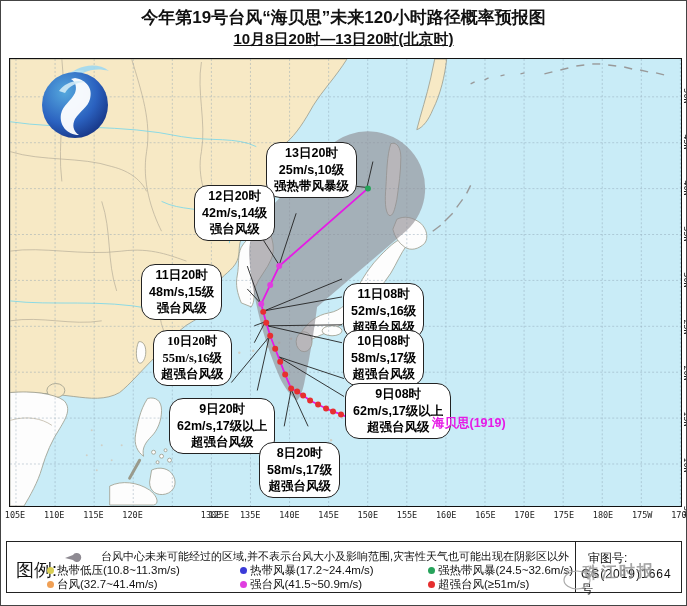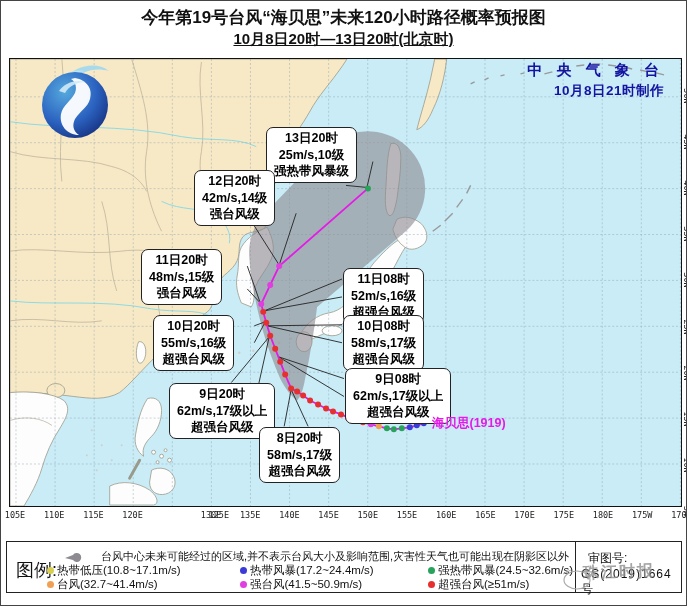--- a/index.html
+++ b/index.html
@@ -3,23 +3,23 @@
 <meta charset="utf-8">
 <style>
   html,body{margin:0;padding:0;background:#fff;}
   #page{position:relative;width:687px;height:606px;box-sizing:border-box;border:1px solid #444;
         font-family:"Liberation Sans","DejaVu Sans",sans-serif;background:#fff;overflow:hidden;}
   #title{position:absolute;top:5px;left:0;width:100%;text-align:center;font-size:17px;font-weight:bold;color:#111;}
   #subtitle{position:absolute;top:29px;left:0;width:100%;text-align:center;font-size:15px;font-weight:bold;color:#111;text-decoration:underline;}
   #mapbox{position:absolute;left:8px;top:57px;width:673px;height:449px;box-sizing:border-box;
           border:1.5px solid #111;background:#c9ecf7;}
   #mapsvg{position:absolute;left:0;top:0;width:100%;height:100%;}
-  .fbox{position:absolute;background:#fff;border:1.3px solid #222;border-radius:7px;padding:2px 7px;
+  .fbox{position:absolute;background:#fff;border:1.3px solid #222;border-radius:14px;padding:2px 7px;
         text-align:center;font-weight:bold;font-size:12.5px;line-height:16.5px;color:#000;
-        white-space:nowrap;z-index:6;}
+        white-space:nowrap;z-index:6;margin-top:15px;}
   #agency{position:absolute;right:22px;top:60px;text-align:right;z-index:5;}
   #agency .l1{font-size:15px;font-weight:bold;color:#1414a0;letter-spacing:5px;}
   #agency .l2{font-size:13.5px;font-weight:bold;color:#1414a0;margin-top:2px;letter-spacing:0.5px;}
   #stormlabel{position:absolute;left:431px;top:414px;font-size:12.5px;font-weight:bold;color:#e61ae6;z-index:6;}
   #lon-axis span{position:absolute;transform:translateX(-50%);font-family:"DejaVu Sans Mono",monospace;
         font-size:8.5px;color:#222;top:0;}
   #lon-axis{position:absolute;left:0;top:509px;width:687px;height:12px;}
   #lat-axis span{position:absolute;left:676px;font-family:"DejaVu Sans Mono",monospace;font-size:8.5px;
         color:#222;transform:rotate(90deg);transform-origin:center;width:20px;text-align:center;}
   #legendbox{position:absolute;left:5px;top:540px;width:676px;height:52px;box-sizing:border-box;
@@ -255,41 +255,37 @@
           <stop offset="60%" stop-color="#2b62c0"></stop>
           <stop offset="100%" stop-color="#15307e"></stop>
     </radialGradient>
       </defs>
     <circle cx="40" cy="44" r="33" fill="url(#lg)"></circle>
     <path d="M40,17 C52,19 58,28 55,38 C53,46 45,50 40,58 C37,64 38,70 44,74 C32,74 24,64 26,53
              C28,44 36,40 40,32 C42,27 41,21 36,18 Z" fill="#ffffff" opacity="0.95"></path>
     <path d="M24,30 C30,22 40,18 50,21 C42,21 34,25 30,32 Z" fill="#cfeaf6" opacity="0.9"></path>
   </svg>
 
-  <div id="agency">
-    <div class="l1">中 央 气 象 台</div>
-    <div class="l2">10月8日21时制作</div>
-  </div>
 
   <div class="fbox" style="left:265px;top:126px;">
     <div>13日20时</div>
       <div>25m/s,10级</div>
       <div>强热带风暴级</div>
   </div>
   <div class="fbox" style="left:193px;top:169px;">
     <div>12日20时</div>
       <div>42m/s,14级</div>
       <div>强台风级</div>
   </div>
   <div class="fbox" style="left:140px;top:248px;">
     <div>11日20时</div>
       <div>48m/s,15级</div>
       <div>强台风级</div>
   </div>
-  <div class="fbox" style="left:152px;top:314px;">
+  <div class="fbox" style="left:152px;top:314px;font-family:Liberation Serif, serif;">
     <div>10日20时</div>
       <div>55m/s,16级</div>
       <div>超强台风级</div>
   </div>
   <div class="fbox" style="left:168px;top:382px;">
     <div>9日20时</div>
       <div>62m/s,17级以上</div>
       <div>超强台风级</div>
   </div>
   <div class="fbox" style="left:258px;top:426px;">
@@ -348,21 +344,21 @@
       <span style="top: 504.9px;">5N</span>
     </div>
 
   <div id="legendbox">
     <div id="legend-title">图例:</div>
     <svg id="cone-icon" viewBox="0 0 34 11">
       <path d="M2,7 L10,4 A4.5,4.5 0 1 1 10,9 Z" fill="#8e8a92"></path>
     </svg>
     <div id="cone-note">台风中心未来可能经过的区域,并不表示台风大小及影响范围,灾害性天气也可能出现在阴影区以外</div>
     <div class="litem" style="left:40px;top:21px;">
-      <span class="ldot" style="background: rgb(216, 206, 82);"></span><span>热带低压(10.8~17.1m/s)</span>
+      <span class="ldot" style="background: rgb(216, 206, 82);"></span><span>热带低压(10.8~11.3m/s)</span>
     </div>
     <div class="litem" style="left:233px;top:21px;text-align:right;">
       <span class="ldot" style="background: rgb(59, 59, 216);"></span><span>热带风暴(17.2~24.4m/s)</span>
     </div>
     <div class="litem" style="left:421px;top:21px;">
       <span class="ldot" style="background: rgb(39, 163, 91);"></span><span>强热带风暴(24.5~32.6m/s)</span>
     </div>
     <div class="litem" style="left:40px;top:35px;">
       <span class="ldot" style="background: rgb(240, 160, 85);"></span><span>台风(32.7~41.4m/s)</span>
     </div>

